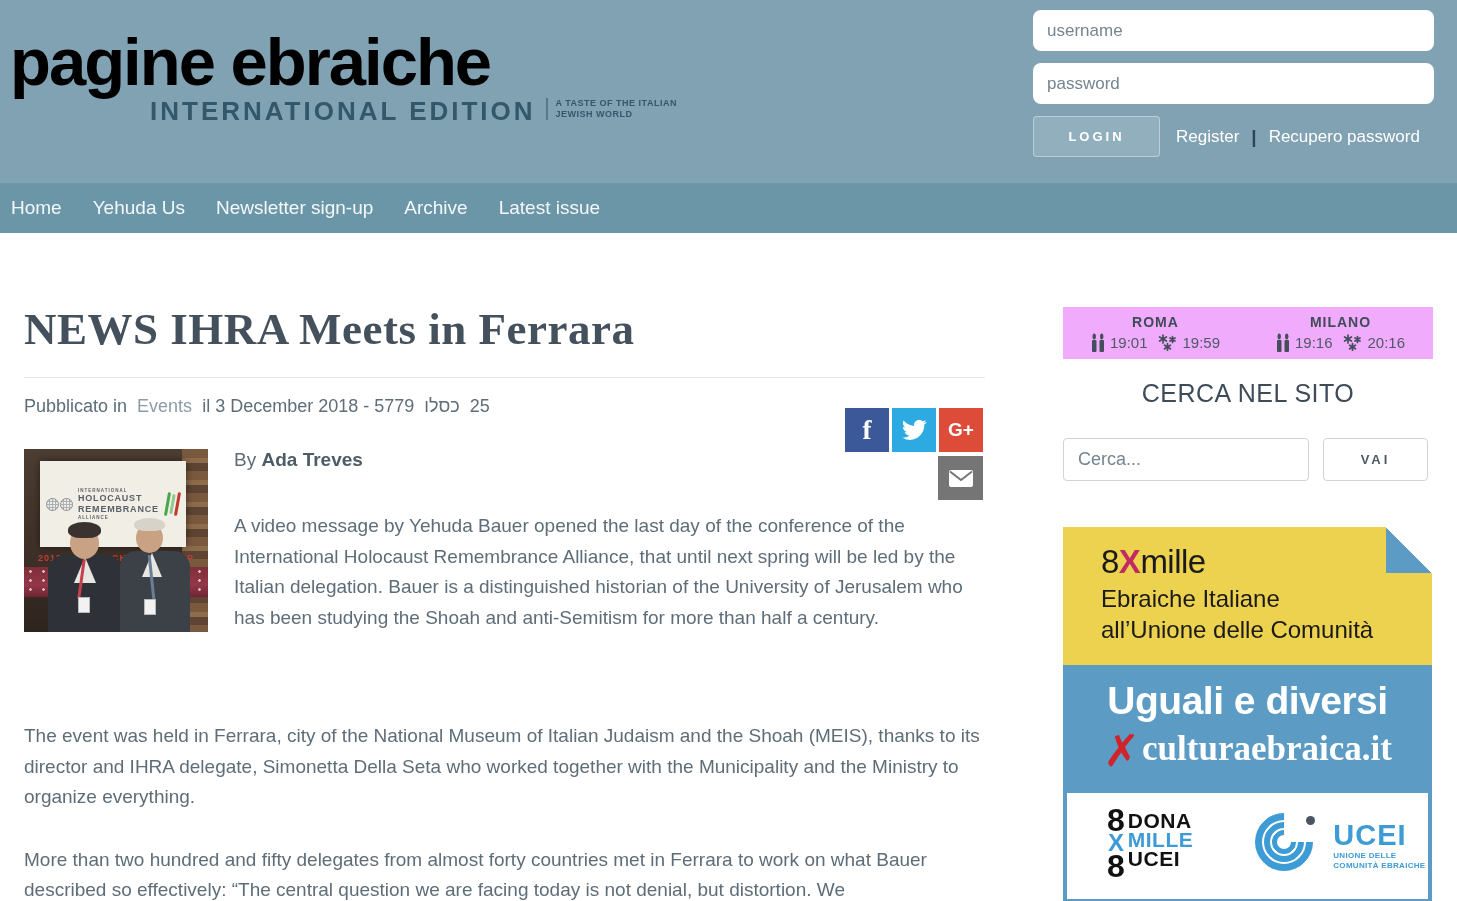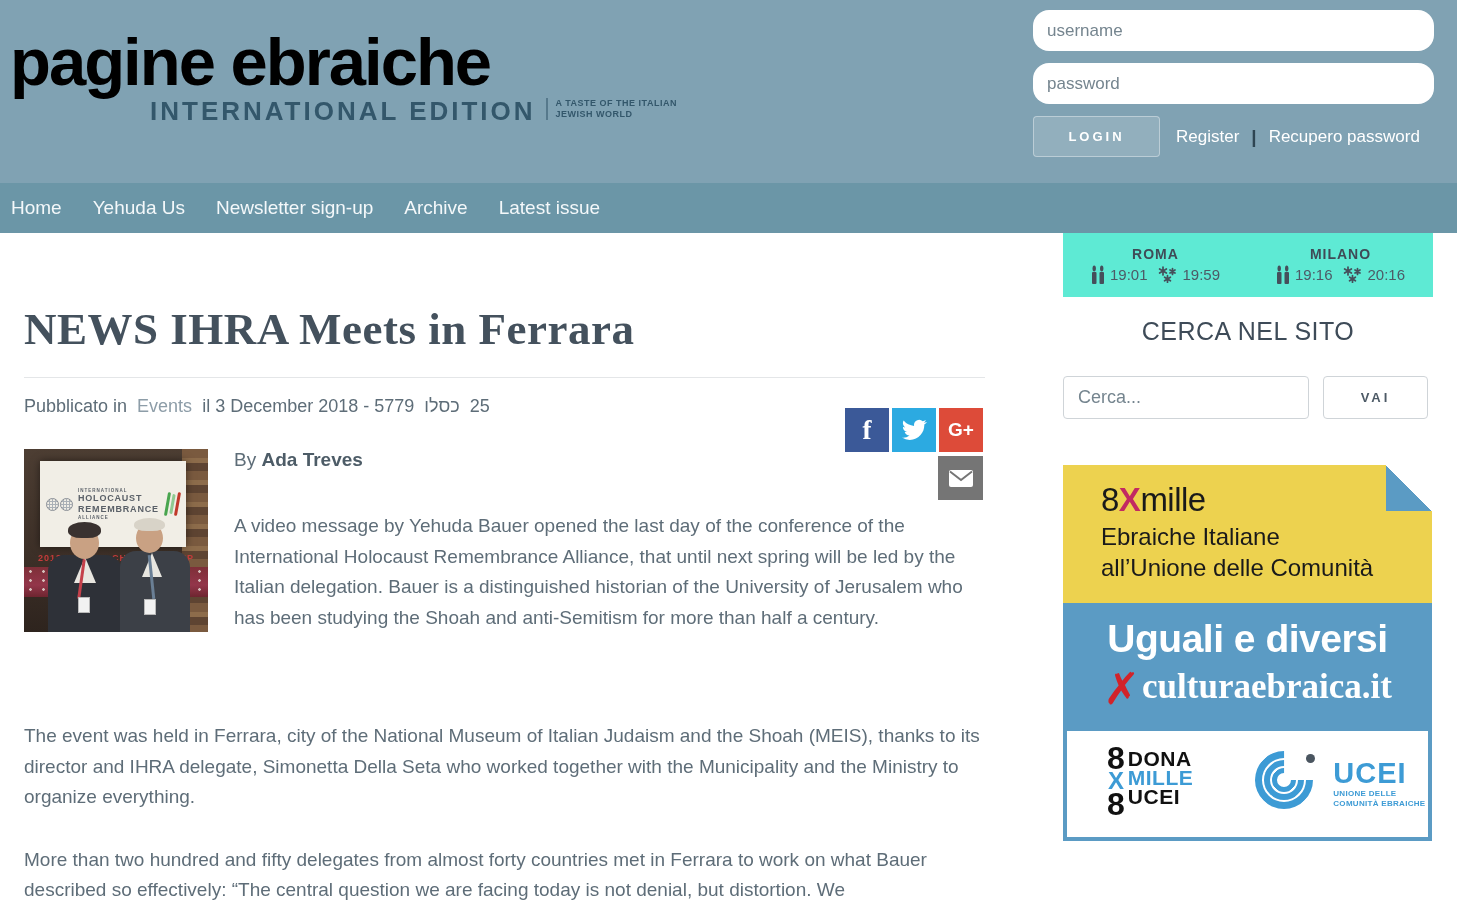--- a/index.html
+++ b/index.html
@@ -9,21 +9,21 @@
   
   .header { position:relative; width:100%; height:183px; background:#80a2b3; }
   .logo-block { position:absolute; left:10px; top:26px; }
   .logo-title { color:#000000; font-size:67px; font-weight:700; letter-spacing:-2px; line-height:72px; }
   .logo-sub-row { display:flex; align-items:flex-start; margin-left:140px; margin-top:-2px; }
   .logo-subtitle { color:#33576b; font-size:26px; font-weight:700; letter-spacing:3px; }
   .logo-divider { width:2px; height:22px; background:#33576b; opacity:.55; margin:2px 8px 0 10px; }
   .logo-tagline { color:#33576b; font-size:9px; font-weight:700; letter-spacing:.5px; line-height:11px; padding-top:2px; }
 
   .login-block { position:absolute; top:10px; right:23px; width:401px; }
-  .login-input { display:block; width:401px; height:41px; border:none; border-radius:16px;
+  .login-input { display:block; width:401px; height:41px; border:none; border-radius:8px;
     padding:0 14px; font-size:17px; color:#44515d; background:#fff; margin-bottom:12px;
     font-family:"Liberation Sans",sans-serif; }
   .login-input::placeholder { color:#75858f; opacity:1; }
   .login-row { display:flex; align-items:center; margin-top:2px; }
   .login-btn { width:127px; height:41px; background:rgba(255,255,255,.14); border:1px solid rgba(255,255,255,.38);
     border-radius:4px; color:#fff; font-size:13px; font-weight:700; letter-spacing:3px; cursor:pointer;
     font-family:"Liberation Sans",sans-serif; }
   .login-link { color:#fff; font-size:17px; text-decoration:none; }
   .login-sep { color:#2e4552; font-size:19px; font-weight:700; margin:0 12px; }
   .reg { margin-left:16px; }
@@ -89,21 +89,21 @@
   .badge { position:absolute; width:12px; height:16px; background:#f2f2f2; border:1px solid #b9b9b9; }
 
   .byline { margin-left:210px; margin-top:26px; font-size:19px; color:#5e6d78; }
   .byline b { color:#4d5c67; }
   .para { font-size:19px; line-height:30.5px; color:#5e6d78; }
   .p1 { margin-left:210px; margin-top:40px; }
   .p2 { margin-top:30px; }
   .p3 { margin-top:32px; }
 
   
-  .times-widget { height:64px; background:#5eead4; display:flex; }
+  .times-widget { margin-top:74px; height:52px; background:#f0abfc; display:flex; }
   .city { width:50%; display:flex; flex-direction:column; align-items:center; justify-content:center; }
   .city-name { font-size:14px; font-weight:700; letter-spacing:1px; color:#3f4b57; }
   .city-times { display:flex; align-items:center; margin-top:3px; font-size:15px; color:#4d5a66; }
   .city-times .t { margin:0 10px 0 5px; }
   .icon { display:inline-flex; }
 
   .search-heading { margin-top:20px; text-align:center; font-size:25px; color:#3e4b58; letter-spacing:.5px; }
   .search-row { margin-top:30px; display:flex; }
   .search-input { width:246px; height:43px; border:1px solid #cfd4d8; border-radius:4px; padding:0 14px;
     font-size:18px; color:#44515d; font-family:"Liberation Sans",sans-serif; }

